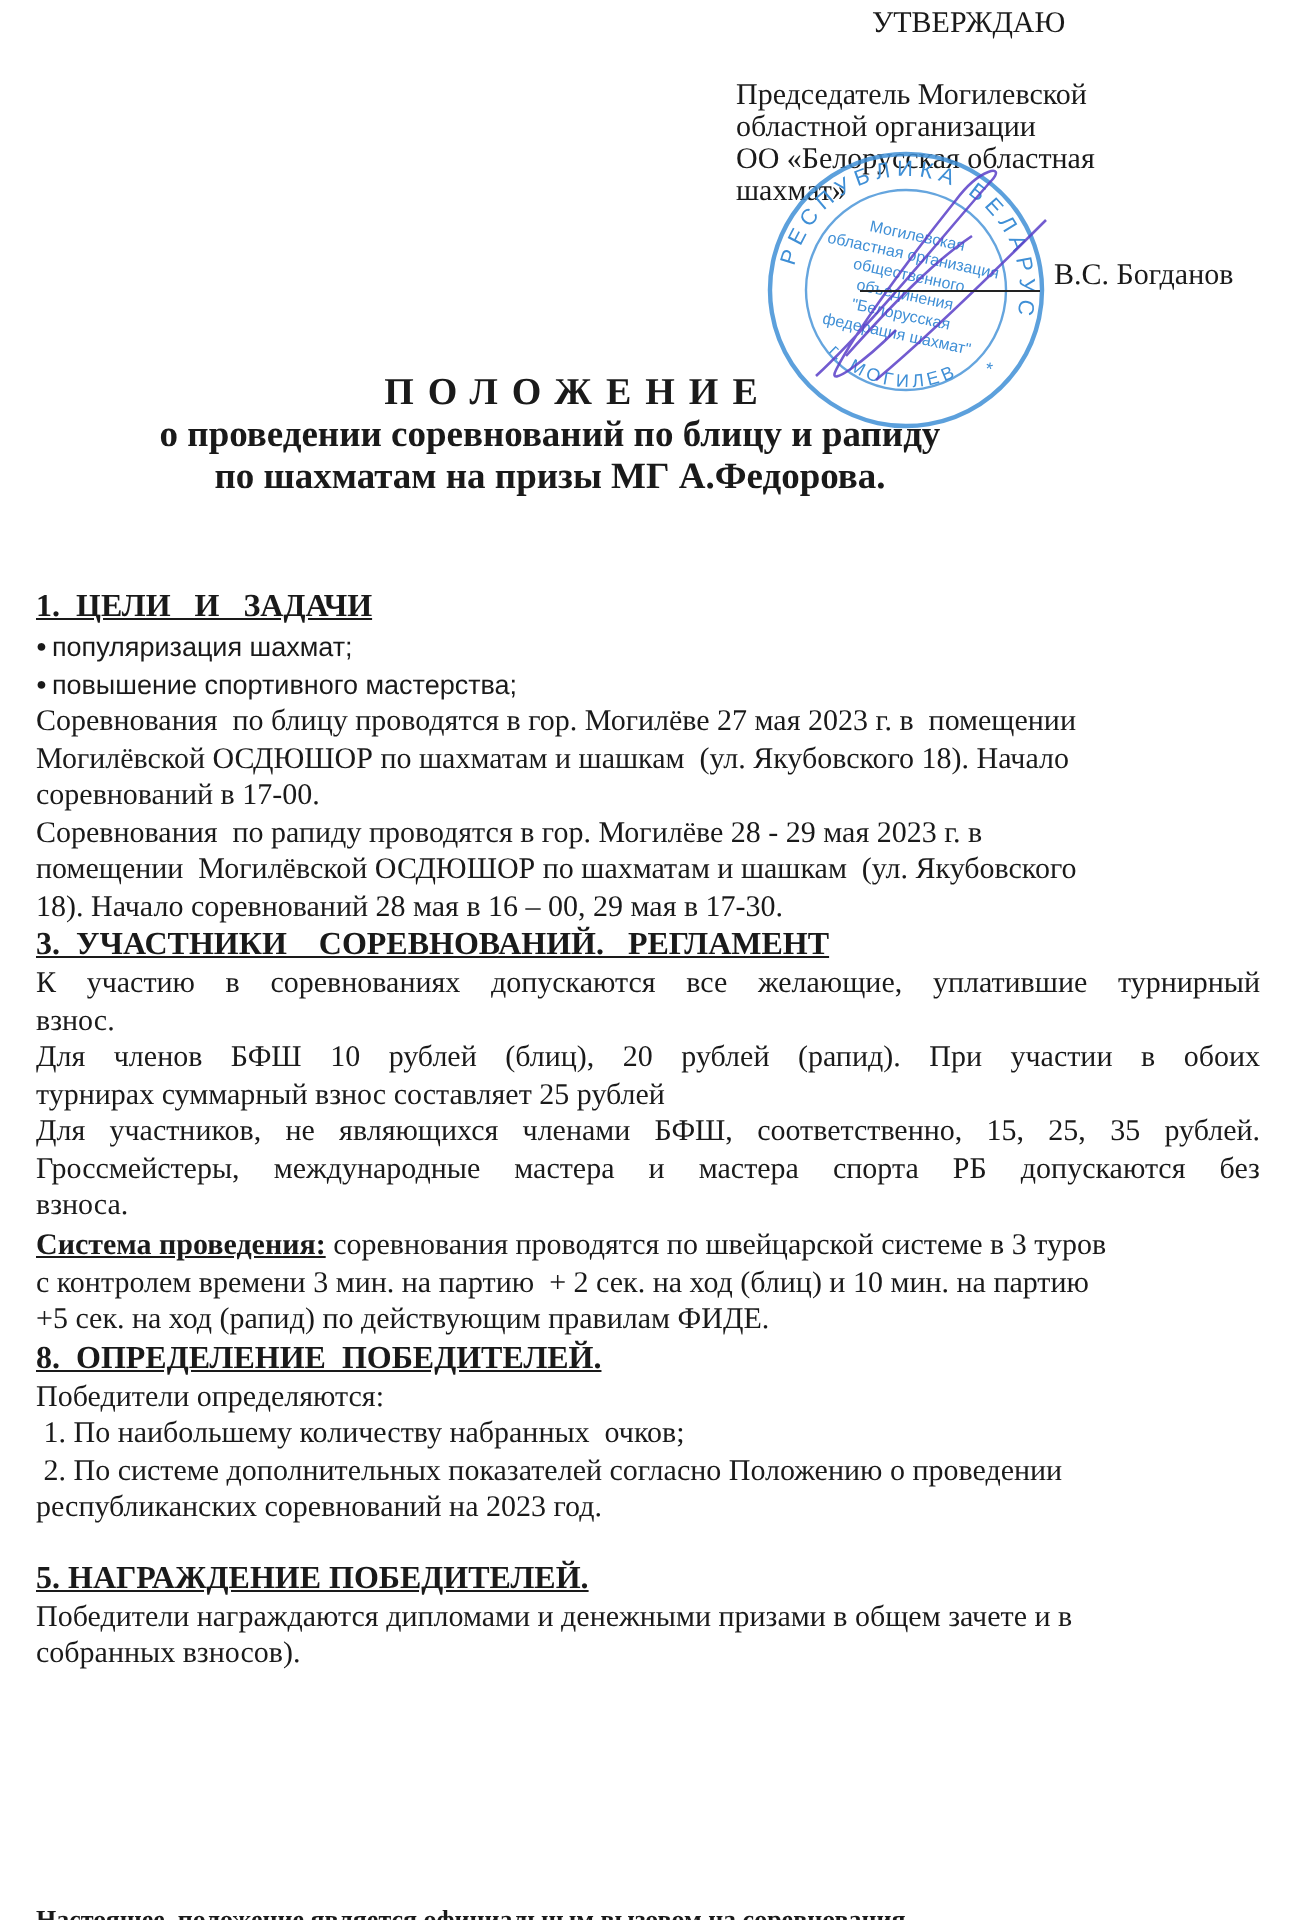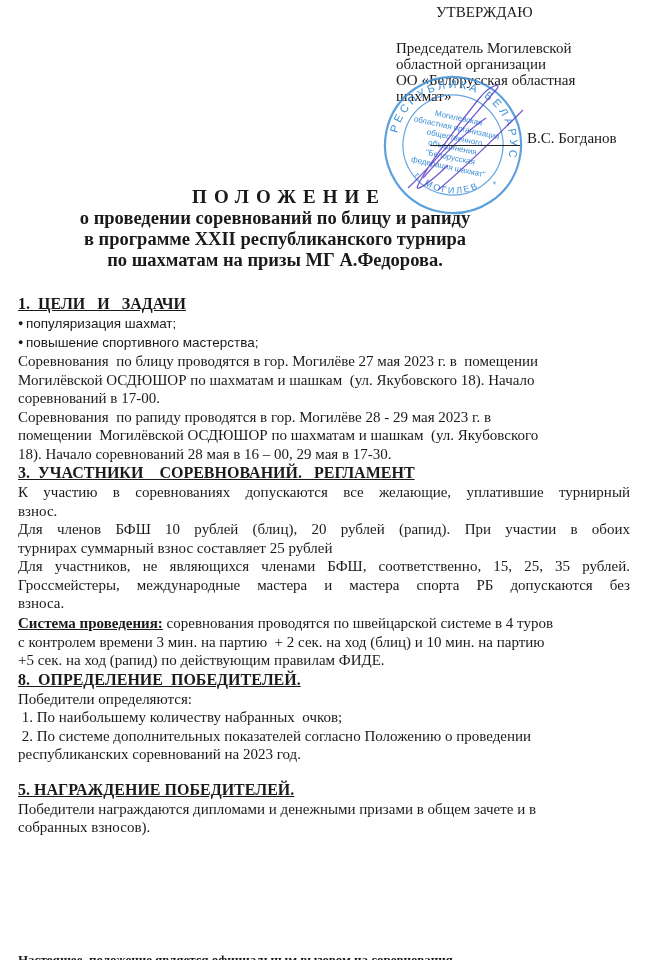--- a/index.html
+++ b/index.html
@@ -5,21 +5,21 @@
     html, body { margin: 0; padding: 0; }
     body {
       width: 650px; height: 960px; overflow: hidden;
       background: #ffffff;
       font-family: "Liberation Serif", serif;
       color: #1a1a1a;
       position: relative;
     }
     .abs { position: absolute; }
     .approve { left: 436px; top: 4px; font-size: 15px; }
-    .signer { left: 368px; top: 40px; font-size: 15px; line-height: 16px; margin-left: 28px; }
+    .signer { left: 368px; top: 40px; font-size: 15px; line-height: 16px; }
     .signer div { white-space: nowrap; }
     .sig-line { left: 430px; top: 145px; width: 90px; height: 0; border-top: 1px solid #222; }
     .signer-name { left: 527px; top: 130px; font-size: 15px; }
     .stamp { left: 378px; top: 70px; width: 150px; height: 150px; }
     .title-block { left: 0; top: 186px; width: 550px; text-align: center; font-weight: bold; }
     .title-main { font-size: 19px; letter-spacing: 7px; line-height: 22px; margin-left: 28px; }
     .title-sub { font-size: 18.5px; line-height: 21px; }
     .content { left: 18px; top: 294px; width: 612px; font-size: 15px; line-height: 18.5px; }
     .h { font-weight: bold; text-decoration: underline; font-size: 16px; line-height: 20px; font-family: Liberation Serif, serif; }
     .bullet { font-family: "Liberation Sans Narrow", "Liberation Sans", sans-serif; font-size: 13.5px; line-height: 19px; }
@@ -71,21 +71,20 @@
     <path d="M 45 108 C 70 80, 90 60, 108 48"></path>
   </g>
 </svg>
 
 <div class="abs sig-line"></div>
 <div class="abs signer-name">В.С. Богданов</div>
 
 <div class="abs title-block">
   <div class="title-main">ПОЛОЖЕНИЕ</div>
   <div class="title-sub">о проведении соревнований по блицу и рапиду</div>
-  <div class="title-sub">в программе XXII республиканского турнира</div>
   <div class="title-sub">по шахматам на призы МГ А.Федорова.</div>
 </div>
 
 <div class="abs content">
 
   <div>
     <div class="h" style="white-space:pre">1.  ЦЕЛИ   И   ЗАДАЧИ</div>
     <div class="bullet">популяризация шахмат;</div>
     <div class="bullet">повышение спортивного мастерства;</div>
   </div>
@@ -101,21 +100,21 @@
 
   <div>
     <div class="h" style="white-space:pre">3.  УЧАСТНИКИ    СОРЕВНОВАНИЙ.   РЕГЛАМЕНТ</div>
     <div class="jline">К участию в соревнованиях допускаются все желающие, уплатившие турнирный</div>
     <div>взнос.</div>
     <div class="jline">Для членов БФШ 10 рублей (блиц), 20 рублей (рапид). При участии в обоих</div>
     <div>турнирах суммарный взнос составляет 25 рублей</div>
     <div class="jline">Для участников, не являющихся членами БФШ, соответственно, 15, 25, 35 рублей.</div>
     <div class="jline">Гроссмейстеры, международные мастера и мастера спорта РБ допускаются без</div>
     <div>взноса.</div>
-    <div style="white-space:pre"><span class="h" style="font-size:15px">Система проведения:</span><span> соревнования проводятся по швейцарской системе в 4 туров</span></div>
+    <div style="white-space:pre"><span class="h" style="font-size:15px">Система проведения:</span><span> соревнования проводятся по швейцарской системе в 3 туров</span></div>
     <div style="white-space:pre">с контролем времени 3 мин. на партию  + 2 сек. на ход (блиц) и 10 мин. на партию</div>
     <div style="white-space:pre">+5 сек. на ход (рапид) по действующим правилам ФИДЕ.</div>
   </div>
 
   <div>
     <div class="h" style="white-space:pre">8.  ОПРЕДЕЛЕНИЕ  ПОБЕДИТЕЛЕЙ.</div>
     <div style="white-space:pre">Победители определяются:</div>
     <div style="white-space:pre"> 1. По наибольшему количеству набранных  очков;</div>
     <div style="white-space:pre"> 2. По системе дополнительных показателей согласно Положению о проведении</div>
     <div style="white-space:pre">республиканских соревнований на 2023 год.</div>

